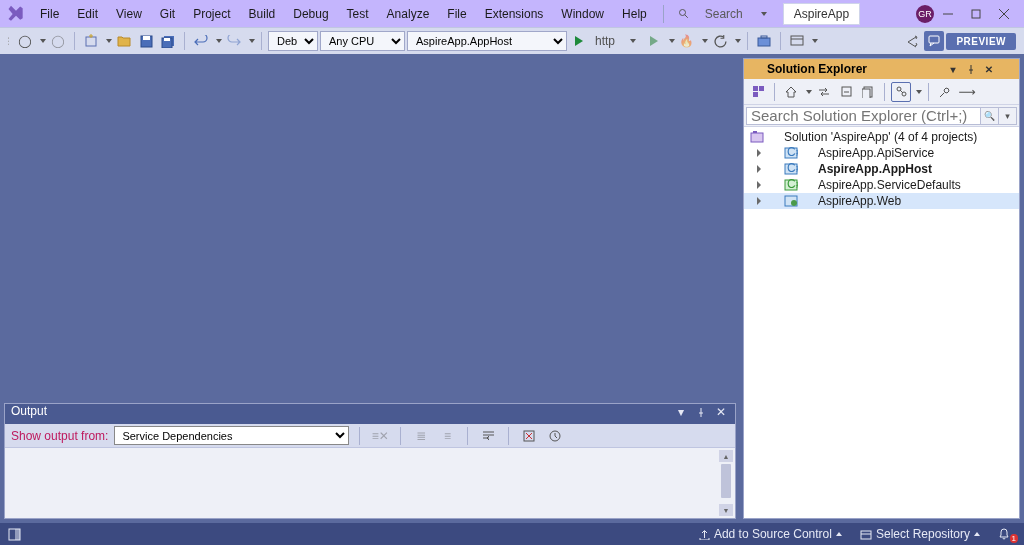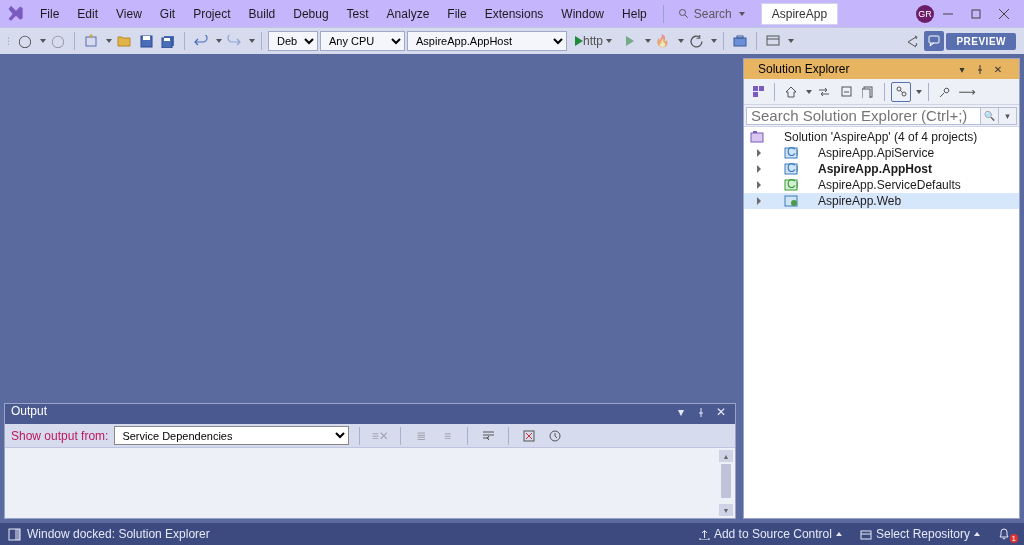--- a/index.html
+++ b/index.html
@@ -2,54 +2,54 @@
 <html><head>
 <meta charset="utf-8">
 <style>
   * { box-sizing: border-box; margin: 0; padding: 0; font-family: "Segoe UI", Arial, sans-serif; font-size: 12px; }
   html, body { width: 1024px; height: 545px; overflow: hidden; background: #5b6a9e; }
   .title-bar { height: 27px; background: #c4b5fd; display: flex; align-items: center; padding: 0 6px; }
   .vs-logo { width: 20px; height: 20px; margin-right: 6px; }
   .menu { display: flex; gap: 2px; }
   .menu-item { padding: 3px 8px; color: #1b1b1b; cursor: default; }
   .title-sep { width: 1px; height: 18px; background: #9aa3c8; margin: 0 8px; }
-  .search-box { display: flex; align-items: center; gap: 4px; color: #5a5a5a; padding: 2px 6px; }
+  .search-box { display: flex; align-items: center; gap: 15px; color: #5a5a5a; padding: 2px 6px; }
   .drop-caret { width: 0; height: 0; border-left: 3px solid transparent; border-right: 3px solid transparent; border-top: 4px solid #555; display: inline-block; margin-left: 3px; }
   .app-chip { margin-left: 10px; background: #fff; border: 1px solid #cfd4ea; padding: 3px 10px; color: #333; }
   .title-spacer { flex: 1; }
   .user-badge { width: 18px; height: 18px; border-radius: 50%; background: #6b1e67; color: #fff; display: flex; align-items: center; justify-content: center; font-size: 9px; }
   .win-btn { width: 28px; height: 22px; display: flex; align-items: center; justify-content: center; color: #444; }
 
   .toolbar { height: 27px; background: #d6dbee; border-top: 1px solid #c0c6e2; display: flex; align-items: center; padding: 0 4px; gap: 2px; }
   .tb-sep { width: 1px; height: 18px; background: #a9b0d0; margin: 0 4px; }
   .tb-btn { width: 20px; height: 20px; display: flex; align-items: center; justify-content: center; color: #505050; border-radius: 2px; }
   .tb-select { height: 20px; border: 1px solid #a0a7c9; background: #f4f6fb; font-size: 11px; padding: 0 4px; }
   .cfg { width: 50px; } .plat { width: 85px; } .proj { width: 160px; }
-  .run-btn { display: flex; align-items: center; gap: 0; padding: 0 6px; height: 20px; }
+  .run-btn { display: flex; align-items: center; gap: 12px; padding: 0 6px; height: 20px; }
   .tri-green { width: 0; height: 0; border-top: 5px solid transparent; border-bottom: 5px solid transparent; border-left: 8px solid #1e8a3b; }
   .tri-outline { width: 0; height: 0; border-top: 5px solid transparent; border-bottom: 5px solid transparent; border-left: 8px solid #5d9c6e; opacity: .8; }
   .tb-spacer { flex: 1; }
   .preview-btn { background: #5a6fb0; color: #fff; font-size: 10px; font-weight: 600; letter-spacing: .5px; padding: 3px 10px; border-radius: 2px; margin-right: 4px; }
 
   .main-area { position: relative; height: calc(545px - 27px - 27px - 22px); }
   .output-panel { position: absolute; left: 4px; bottom: 4px; width: 732px; height: 116px; background: #eef0f7; border: 1px solid #9aa3c8; display: flex; flex-direction: column; }
   .panel-title { height: 20px; background: #4a5a91; color: #fff; display: flex; padding: 0 6px; font-size: 11.5px; }
   .panel-title .spacer { flex: 1; }
   .panel-title .pbtn { width: 16px; height: 16px; display: flex; align-items: center; justify-content: center; color: #e6e9f5; margin-left: 4px; }
   .output-tools { height: 24px; background: #d6dbee; display: flex; align-items: center; padding: 0 6px; gap: 6px; border-bottom: 1px solid #bfc5e0; }
   .out-label { color: #be185d; }
   .out-select { height: 19px; width: 235px; border: 1px solid #888; background: #fff; font-size: 11px; padding: 0 3px; }
   .out-body { flex: 1; background: #eef0f7; position: relative; }
   .scrollbar { position: absolute; right: 2px; top: 2px; bottom: 2px; width: 14px; }
   .scroll-up, .scroll-down { height: 12px; background: #d0d3e6; display: flex; align-items: center; justify-content: center; font-size: 7px; color: #666; }
   .scroll-track { position: absolute; top: 12px; bottom: 12px; right: 0; width: 14px; }
   .scroll-thumb { position: absolute; top: 2px; height: 34px; width: 10px; right: 2px; background: #bfc3da; border-radius: 1px; }
 
   .solution-panel { position: absolute; right: 4px; top: 4px; width: 277px; bottom: 4px; background: #fff; border: 1px solid #9aa3c8; display: flex; flex-direction: column; }
-  .sol-title { height: 20px; background: #e7b562; color: #000; display: flex; align-items: center; padding: 0 14px; font-size: 11.5px; }
+  .sol-title { height: 20px; background: #e7b562; color: #000; display: flex; align-items: center; padding: 0 23px; font-size: 11.5px; font-weight: bold; }
   .sol-title .spacer { flex: 1; }
   .sol-title .pbtn { width: 14px; height: 14px; display: flex; align-items: center; justify-content: center; color: #333; margin-left: 4px; font-size: 10px; }
   .sol-toolbar { height: 26px; background: #eef0f7; border-bottom: 1px solid #cfd3e6; display: flex; align-items: center; padding: 0 4px; gap: 2px; }
   .sol-search { height: 22px; background: #eef0f7; border-bottom: 1px solid #cfd3e6; display: flex; align-items: center; padding: 0 2px; }
   .sol-search input { flex: 1; height: 18px; border: 1px solid #b8bdd6; background: #fff; font-size: 15px; padding: 0 4px; color: #666; }
   .sol-search-btn { width: 18px; height: 18px; border: 1px solid #b8bdd6; border-left: none; display: flex; align-items: center; justify-content: center; font-size: 9px; color: #555; }
   .tree { flex: 1; padding: 2px 0; overflow: auto; }
   .tree-row { height: 16px; display: flex; align-items: center; padding-left: 6px; gap: 20px; font-size: 11.5px; color: #1b1b1b; }
   .tree-row.selected { background: #d6e6fb; }
   .tree-row.indent { padding-left: 10px; }
@@ -393,21 +393,20 @@
       </div>
     </div>
   </div>
 </div>
 
 <div class="status-bar">
   <svg width="13" height="13">
       <rect x="1" y="1" width="11" height="11" fill="none" stroke="#e6e9f5"></rect>
       <rect x="7" y="1" width="5" height="11" fill="#e6e9f5" opacity=".5"></rect>
     </svg>
-  <span>Window docked: Solution Explorer</span>
   <span class="status-spacer"></span>
   <div class="status-item">
     <svg width="11" height="11">
         <path d="M5.5 9V2M3 4l2.5-2.5L8 4M1 9v2h9V9" fill="none" stroke="#e6e9f5"></path>
       </svg>
     <span>Add to Source Control</span>
     <span class="up-caret"></span>
   </div>
   <div class="status-item">
     <svg width="12" height="11">

